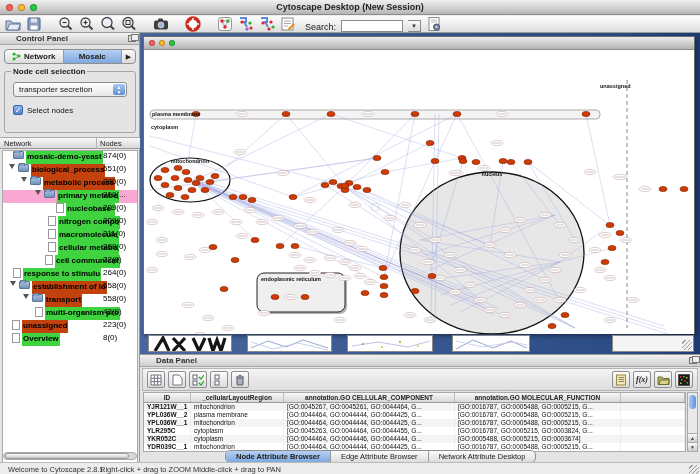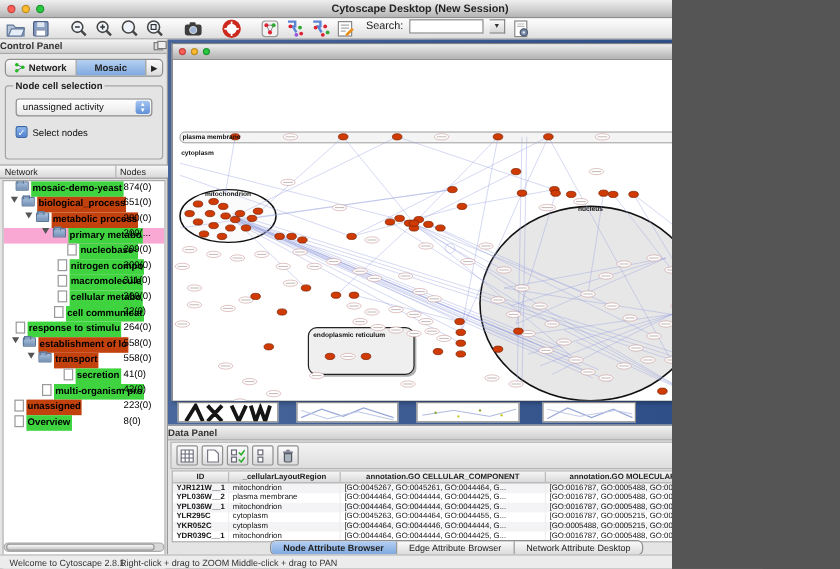--- a/index.html
+++ b/index.html
@@ -1,35 +1,35 @@
 <!DOCTYPE html>
 <html><head>
 <meta charset="utf-8">
 <style>
   html,body{margin:0;padding:0;background:#555;}
-  #app{position:relative;width:560px;height:474px;background:#ececec;font-family:"Liberation Sans",sans-serif;overflow:hidden;box-sizing:border-box;}
+  #app{position:relative;width:700px;height:474px;background:#ececec;font-family:"Liberation Sans",sans-serif;overflow:hidden;box-sizing:border-box;}
   #app *{box-sizing:border-box;}
 
   
   .titlebar{position:absolute;left:0;top:0;width:700px;height:15px;background:linear-gradient(#efefef,#cfcfcf 60%,#b4b4b4);border-bottom:1px solid #8e8e8e;}
   .tl{position:absolute;top:4px;width:7px;height:7px;border-radius:50%;border:1px solid rgba(0,0,0,.25);}
   .tl.r{background:#ff5f57;} .tl.y{background:#febc2e;} .tl.g{background:#28c840;}
   .win-title{position:absolute;left:0;right:0;top:2px;text-align:center;font-size:9px;font-weight:bold;color:#222;}
 
   
-  .toolbar{position:absolute;left:0;top:16px;width:700px;height:17px;background:linear-gradient(#fdfdfd,#dedede);border-bottom:1px solid #9b9b9b;display:flex;align-items:flex-start;padding-left:5px;gap:5px;}
+  .toolbar{position:absolute;left:0;top:16px;width:700px;height:17px;background:linear-gradient(#fdfdfd,#dedede);border-bottom:1px solid #9b9b9b;display:flex;align-items:flex-end;padding-left:5px;gap:5px;}
   .tico{display:inline-flex;width:16px;height:16px;align-items:center;justify-content:center;}
   .tsep{width:6px;}
   .search-label{font-size:9px;color:#222;margin-left:4px;}
   .search-box{width:62px;height:12px;border:1px solid #8a8a8a;background:#fff;font-size:8px;padding:0 2px;font-family:"Liberation Sans",sans-serif;}
   .dd-btn{width:13px;height:12px;border:1px solid #8a8a8a;border-left:none;background:linear-gradient(#fafafa,#d8d8d8);font-size:6px;color:#333;display:inline-flex;align-items:center;justify-content:center;}
 
   
   .control-panel{position:absolute;left:0;top:33px;width:140px;height:429px;background:#e4e4e4;border-right:1px solid #9a9a9a;}
-  .panel-head{position:relative;height:12px;background:linear-gradient(#f2f2f2,#cfcfcf);border-bottom:1px solid #a8a8a8;font-size:8px;font-weight:bold;color:#333;padding:1px 0;}
+  .panel-head{position:relative;height:12px;background:linear-gradient(#f2f2f2,#cfcfcf);border-bottom:1px solid #a8a8a8;font-size:8px;font-weight:bold;color:#333;padding:1px 16px;}
   .float-ic{position:absolute;right:3px;top:2px;width:8px;height:7px;border:1px solid #777;background:#ddd;}
   .float-ic:before{content:"";position:absolute;left:2px;top:-2px;width:6px;height:5px;border:1px solid #777;background:#eee;}
   .tabs{position:absolute;left:4px;top:16px;width:132px;height:15px;border:1px solid #8f8f8f;border-radius:4px;background:linear-gradient(#fafafa,#dcdcdc);display:flex;overflow:hidden;}
   .tabseg{flex:1;display:flex;align-items:center;justify-content:center;font-size:8px;font-weight:bold;color:#222;border-right:1px solid #9a9a9a;gap:3px;}
   .tabseg.on{background:linear-gradient(#b5d0f2,#7fa9e0);}
   .tab-arrow{width:13px;display:flex;align-items:center;justify-content:center;font-size:7px;color:#222;}
   .groupbox{position:absolute;left:4px;top:38px;width:132px;height:62px;border:1px solid #a5a5a5;border-radius:3px;}
   .grouplab{position:absolute;left:6px;top:-5px;background:#e4e4e4;font-size:8px;font-weight:bold;padding:0 2px;color:#222;}
   .combo{position:absolute;left:8px;top:10px;width:114px;height:15px;border:1px solid #8f8f8f;border-radius:3px;background:linear-gradient(#fff,#e8e8e8);font-size:8px;display:flex;align-items:center;padding-left:5px;color:#111;}
   .combo .step{position:absolute;right:1px;top:1px;width:12px;height:11px;border-radius:2px;background:linear-gradient(#a7c6f2,#5e8fd6);color:#fff;font-size:5px;line-height:5px;text-align:center;padding-top:1px;}
@@ -234,21 +234,21 @@
         <span>Network</span>
       </div>
       <div class="tabseg on">
         <span>Mosaic</span>
       </div>
       <div class="tab-arrow">▶</div>
     </div>
     <div class="groupbox">
       <span class="grouplab">Node cell selection</span>
       <div class="combo">
-        <span>unassigned activity</span>
+        <span>transporter secretion</span>
         <span class="step">▲<br>▼</span>
       </div>
       <div class="cbrow">
         <span class="cbx">✓</span>
         <span class="cblab">Select nodes</span>
       </div>
     </div>
     <div class="colhead">
       <span class="c1">Network</span>
       <span class="div"></span>
@@ -324,26 +324,20 @@
           <span class="folder"></span>
           <span class="chip cr">establishment of lo</span>
           <span class="cnt">558(0)</span>
         </div>
         <div class="trow">
           <span class="ind" style="width: 20px;"></span>
           <span class="tri"></span>
           <span class="folder"></span>
           <span class="chip cr">transport</span>
           <span class="cnt">558(0)</span>
-        </div>
-        <div class="trow">
-          <span class="ind" style="width: 50px;"></span>
-          <span class="file"></span>
-          <span class="chip cg">secretion</span>
-          <span class="cnt">41(0)</span>
         </div>
         <div class="trow">
           <span class="ind" style="width: 32px;"></span>
           <span class="file"></span>
           <span class="chip cg">multi-organism pro</span>
           <span class="cnt">42(0)</span>
         </div>
         <div class="trow">
           <span class="ind" style="width: 9px;"></span>
           <span class="file"></span>

